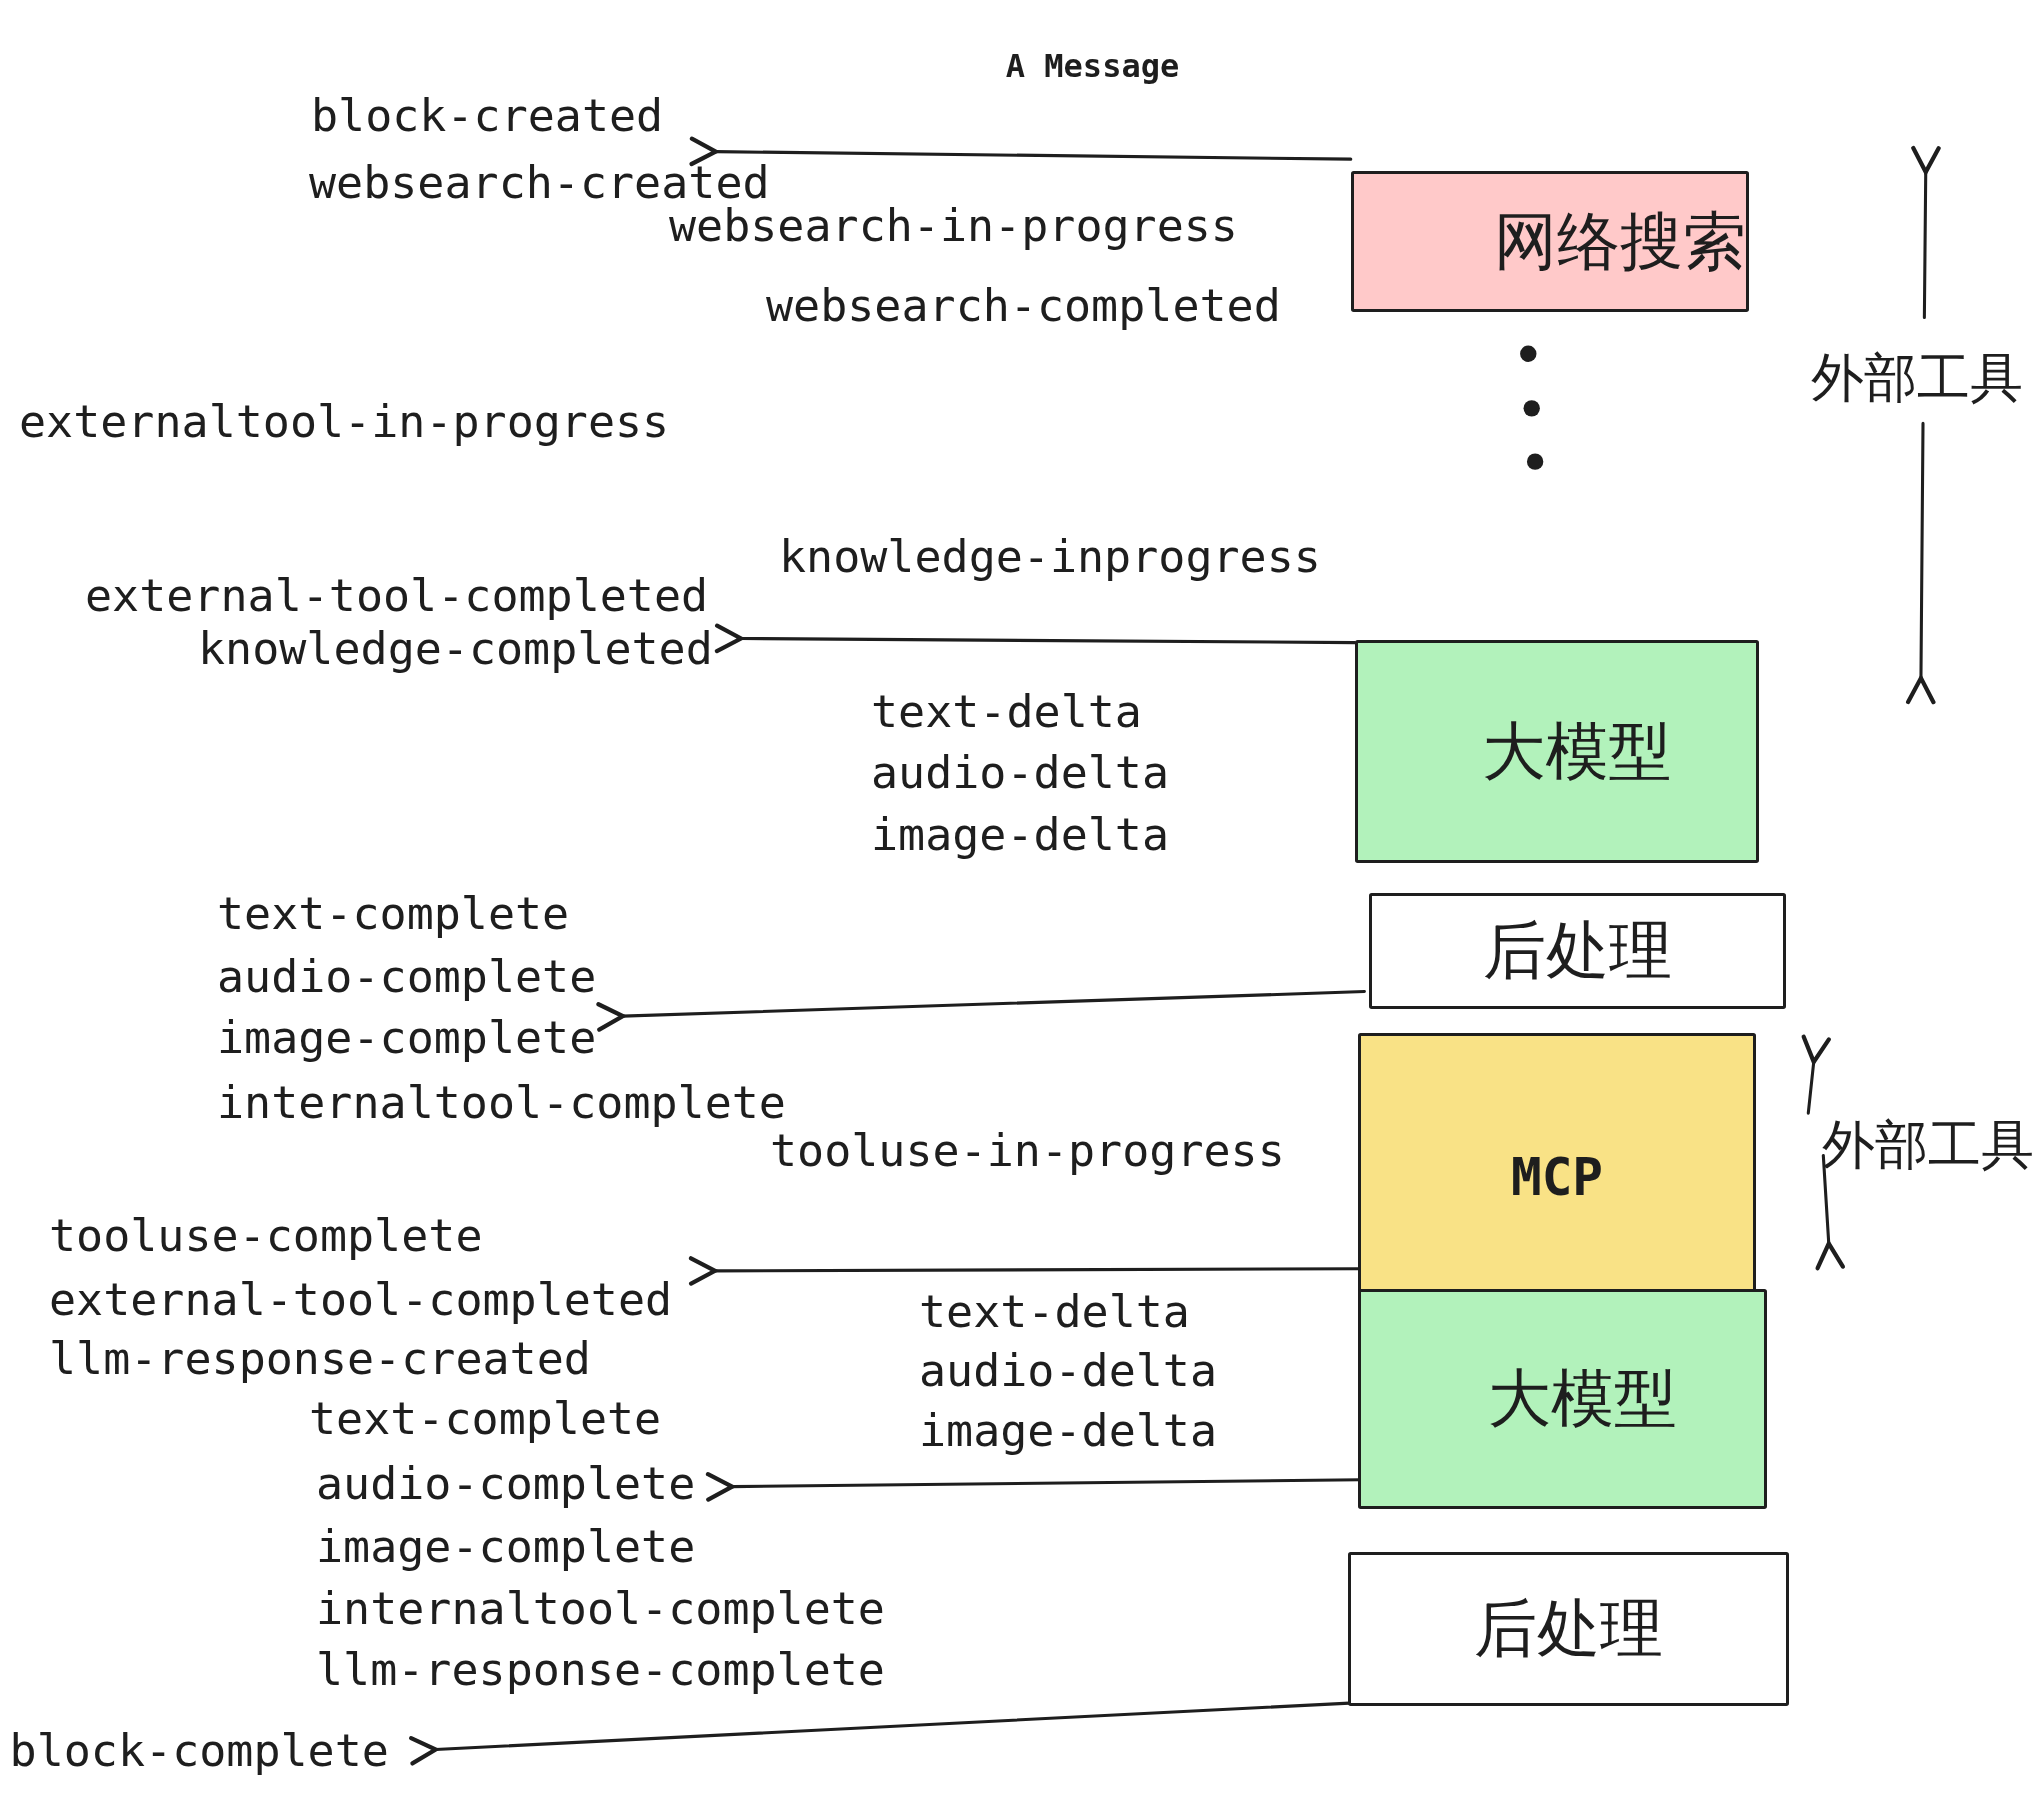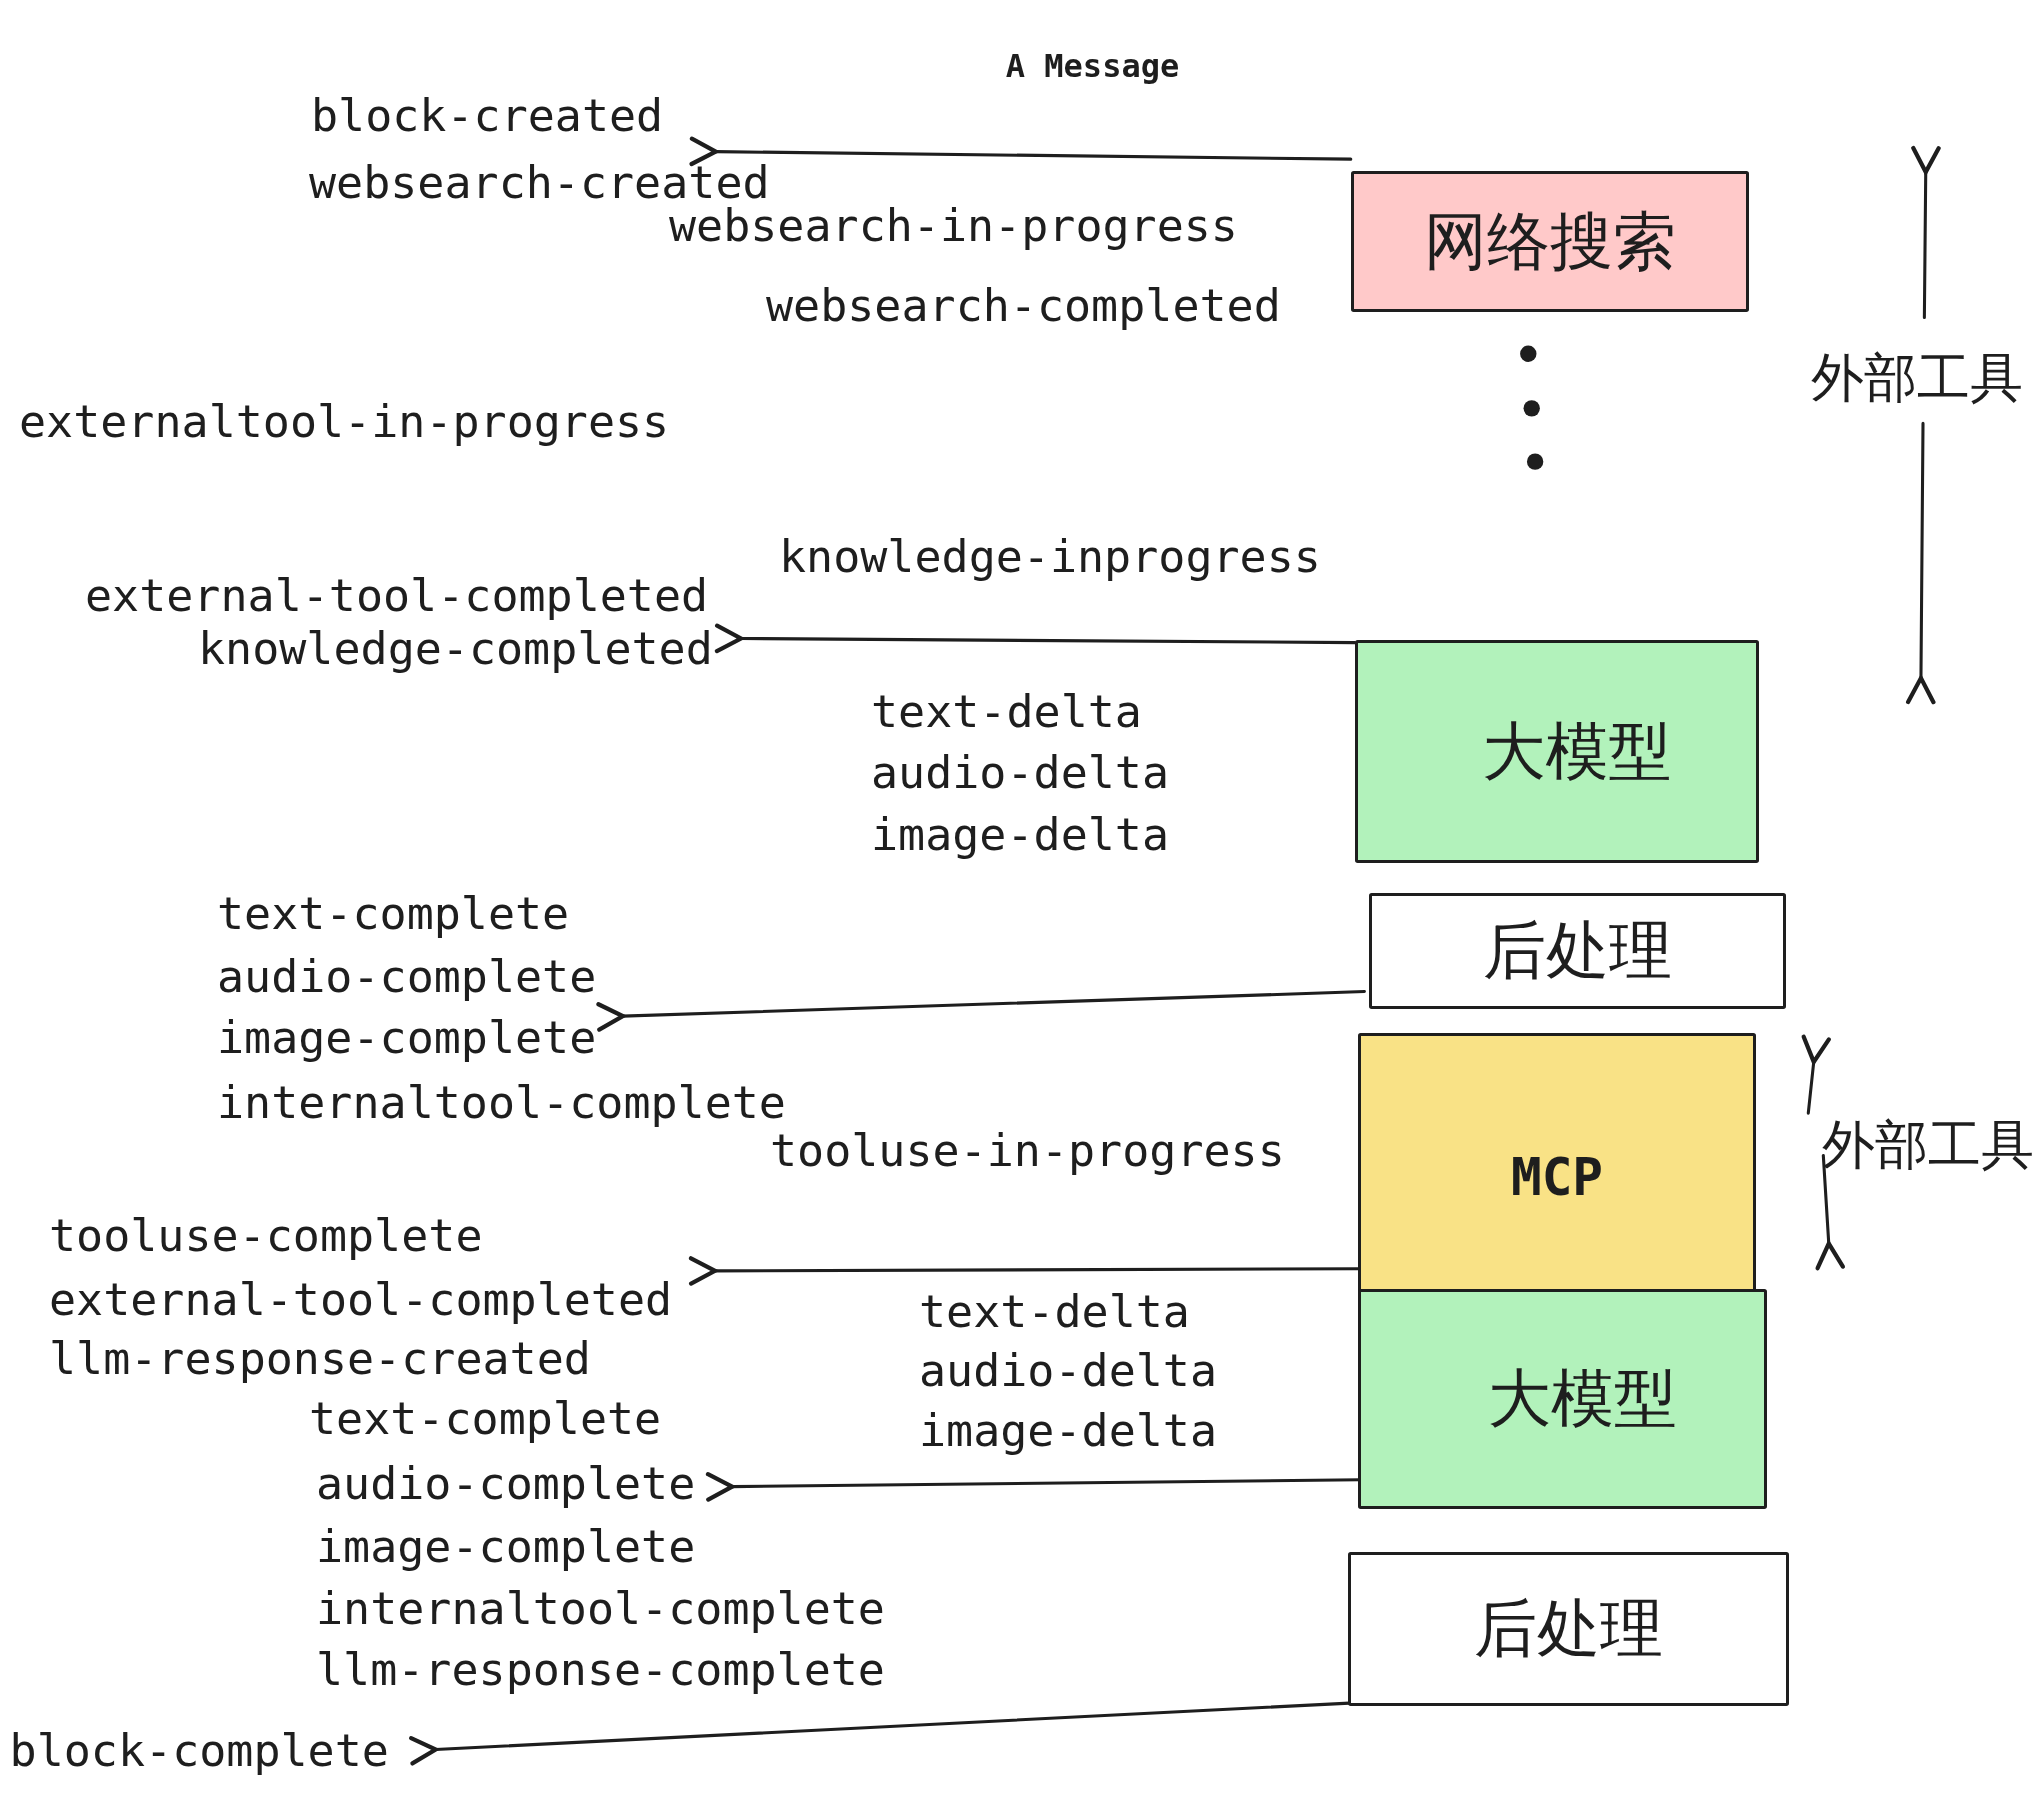--- a/index.html
+++ b/index.html
@@ -18,21 +18,21 @@
     white-space:nowrap;
   }
   .box{
     position:absolute;box-sizing:border-box;border:3.4px solid var(--stroke,#1e1e1e);
     border-radius:2.7px;display:flex;align-items:center;justify-content:center;
   }
   .box .lbl{
     font-family:"DejaVu Sans", "Liberation Sans", sans-serif;
     font-size:63px;color:var(--stroke,#1e1e1e);white-space:nowrap;
   }
-  .box-pink{background:var(--box_pink,#ffc9c9);}
+  .box-pink{background:var(--box_pink,#ffc9c9);justify-content:flex-end;}
   .box-green{background:var(--box_green,#b2f2bb);padding-left:40px;}
   .box-yellow{background:var(--box_yellow,#f9e286);}
   .box-white{background:var(--box_white,#ffffff);}
   .box-mcp .lbl{
     font-family:"DejaVu Sans Mono", monospace;font-size:51px;font-weight:bold;
   }
   .ann{
     position:absolute;font-size:53px;height:68px;line-height:68px;
     font-family:"DejaVu Sans", "Liberation Sans", sans-serif;white-space:nowrap;margin-top:6px;
   }

